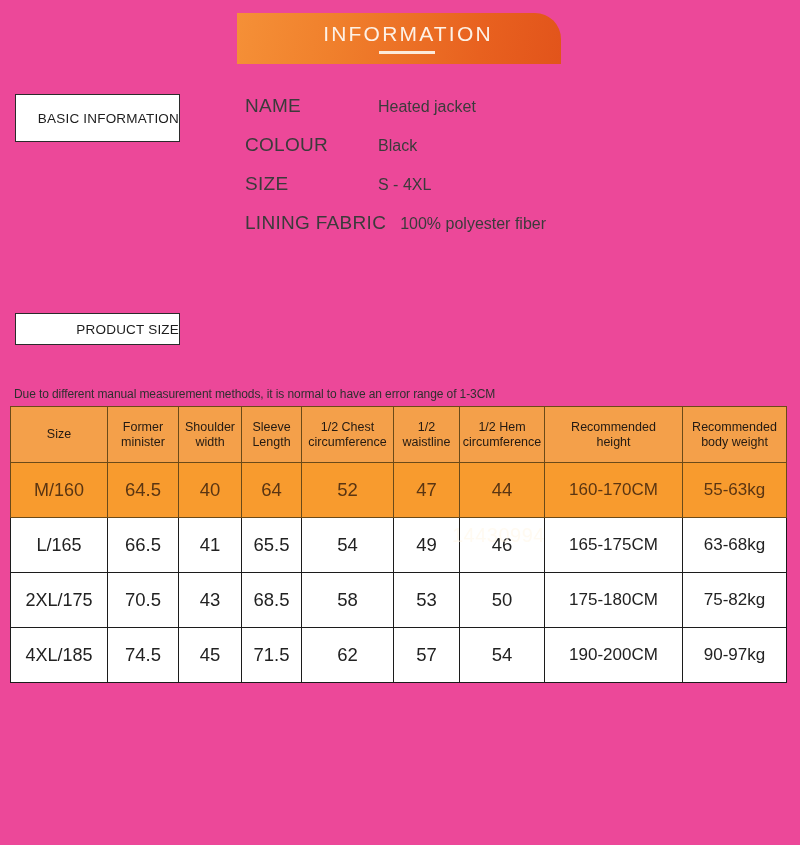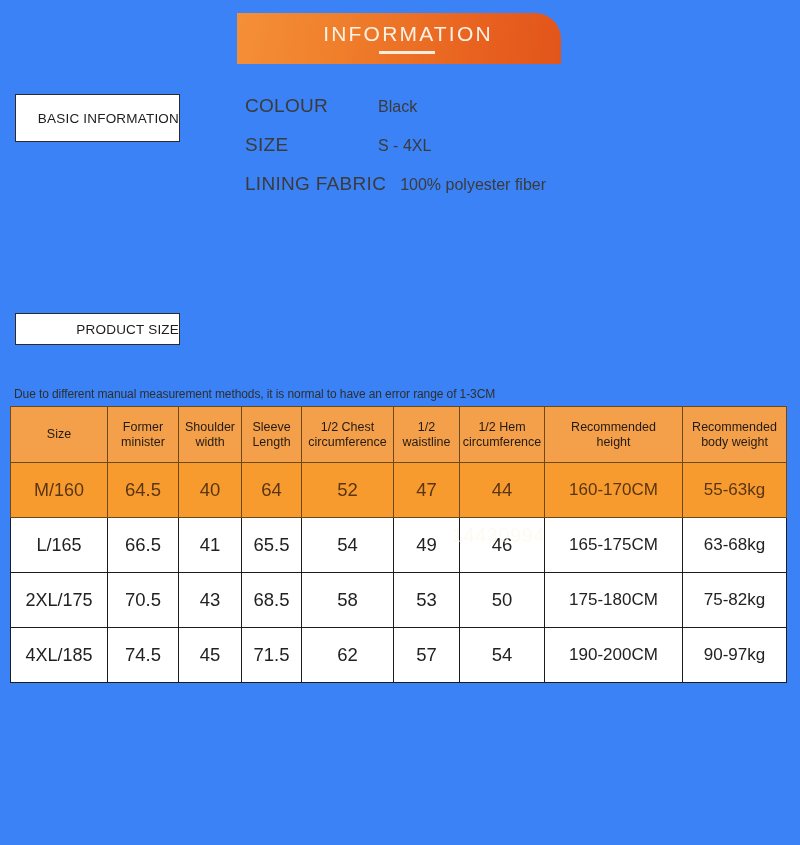--- a/index.html
+++ b/index.html
@@ -3,21 +3,21 @@
 <meta charset="utf-8">
 <style>
   * { box-sizing: border-box; }
   html, body {
     margin: 0; padding: 0;
     width: 800px; height: 845px;
     background: #ffffff;
     font-family: "Liberation Sans", sans-serif;
     overflow: hidden;
   }
-  .page { position: relative; width: 800px; height: 845px; background:#3b82f6; }
+  .page { position: relative; width: 800px; height: 845px; background:#ec4899; }
 
   
   .banner {
     position: absolute;
     left: 237px; top: 13px;
     width: 324px; height: 51px;
     background: linear-gradient(100deg, #F59037 0%, #F0802C 30%, #E8611F 75%, #E2541B 100%);
     border-top-right-radius: 26px;
     display: flex;
     flex-direction: column;
@@ -155,20 +155,24 @@
   <div class="banner">
     <div class="banner-title">INFORMATION</div>
     <div class="banner-underline"></div>
   </div>
 
   <div class="section-box" id="basic-info-box">
     <span class="section-box-label">BASIC INFORMATION</span>
   </div>
 
   <div class="spec-list">
+    <div class="spec-row std">
+      <span class="spec-label">NAME</span>
+      <span class="spec-value">Heated jacket</span>
+    </div>
     <div class="spec-row std">
       <span class="spec-label">COLOUR</span>
       <span class="spec-value">Black</span>
     </div>
     <div class="spec-row std">
       <span class="spec-label">SIZE</span>
       <span class="spec-value">S - 4XL</span>
     </div>
     <div class="spec-row wide">
       <span class="spec-label">LINING FABRIC</span>

